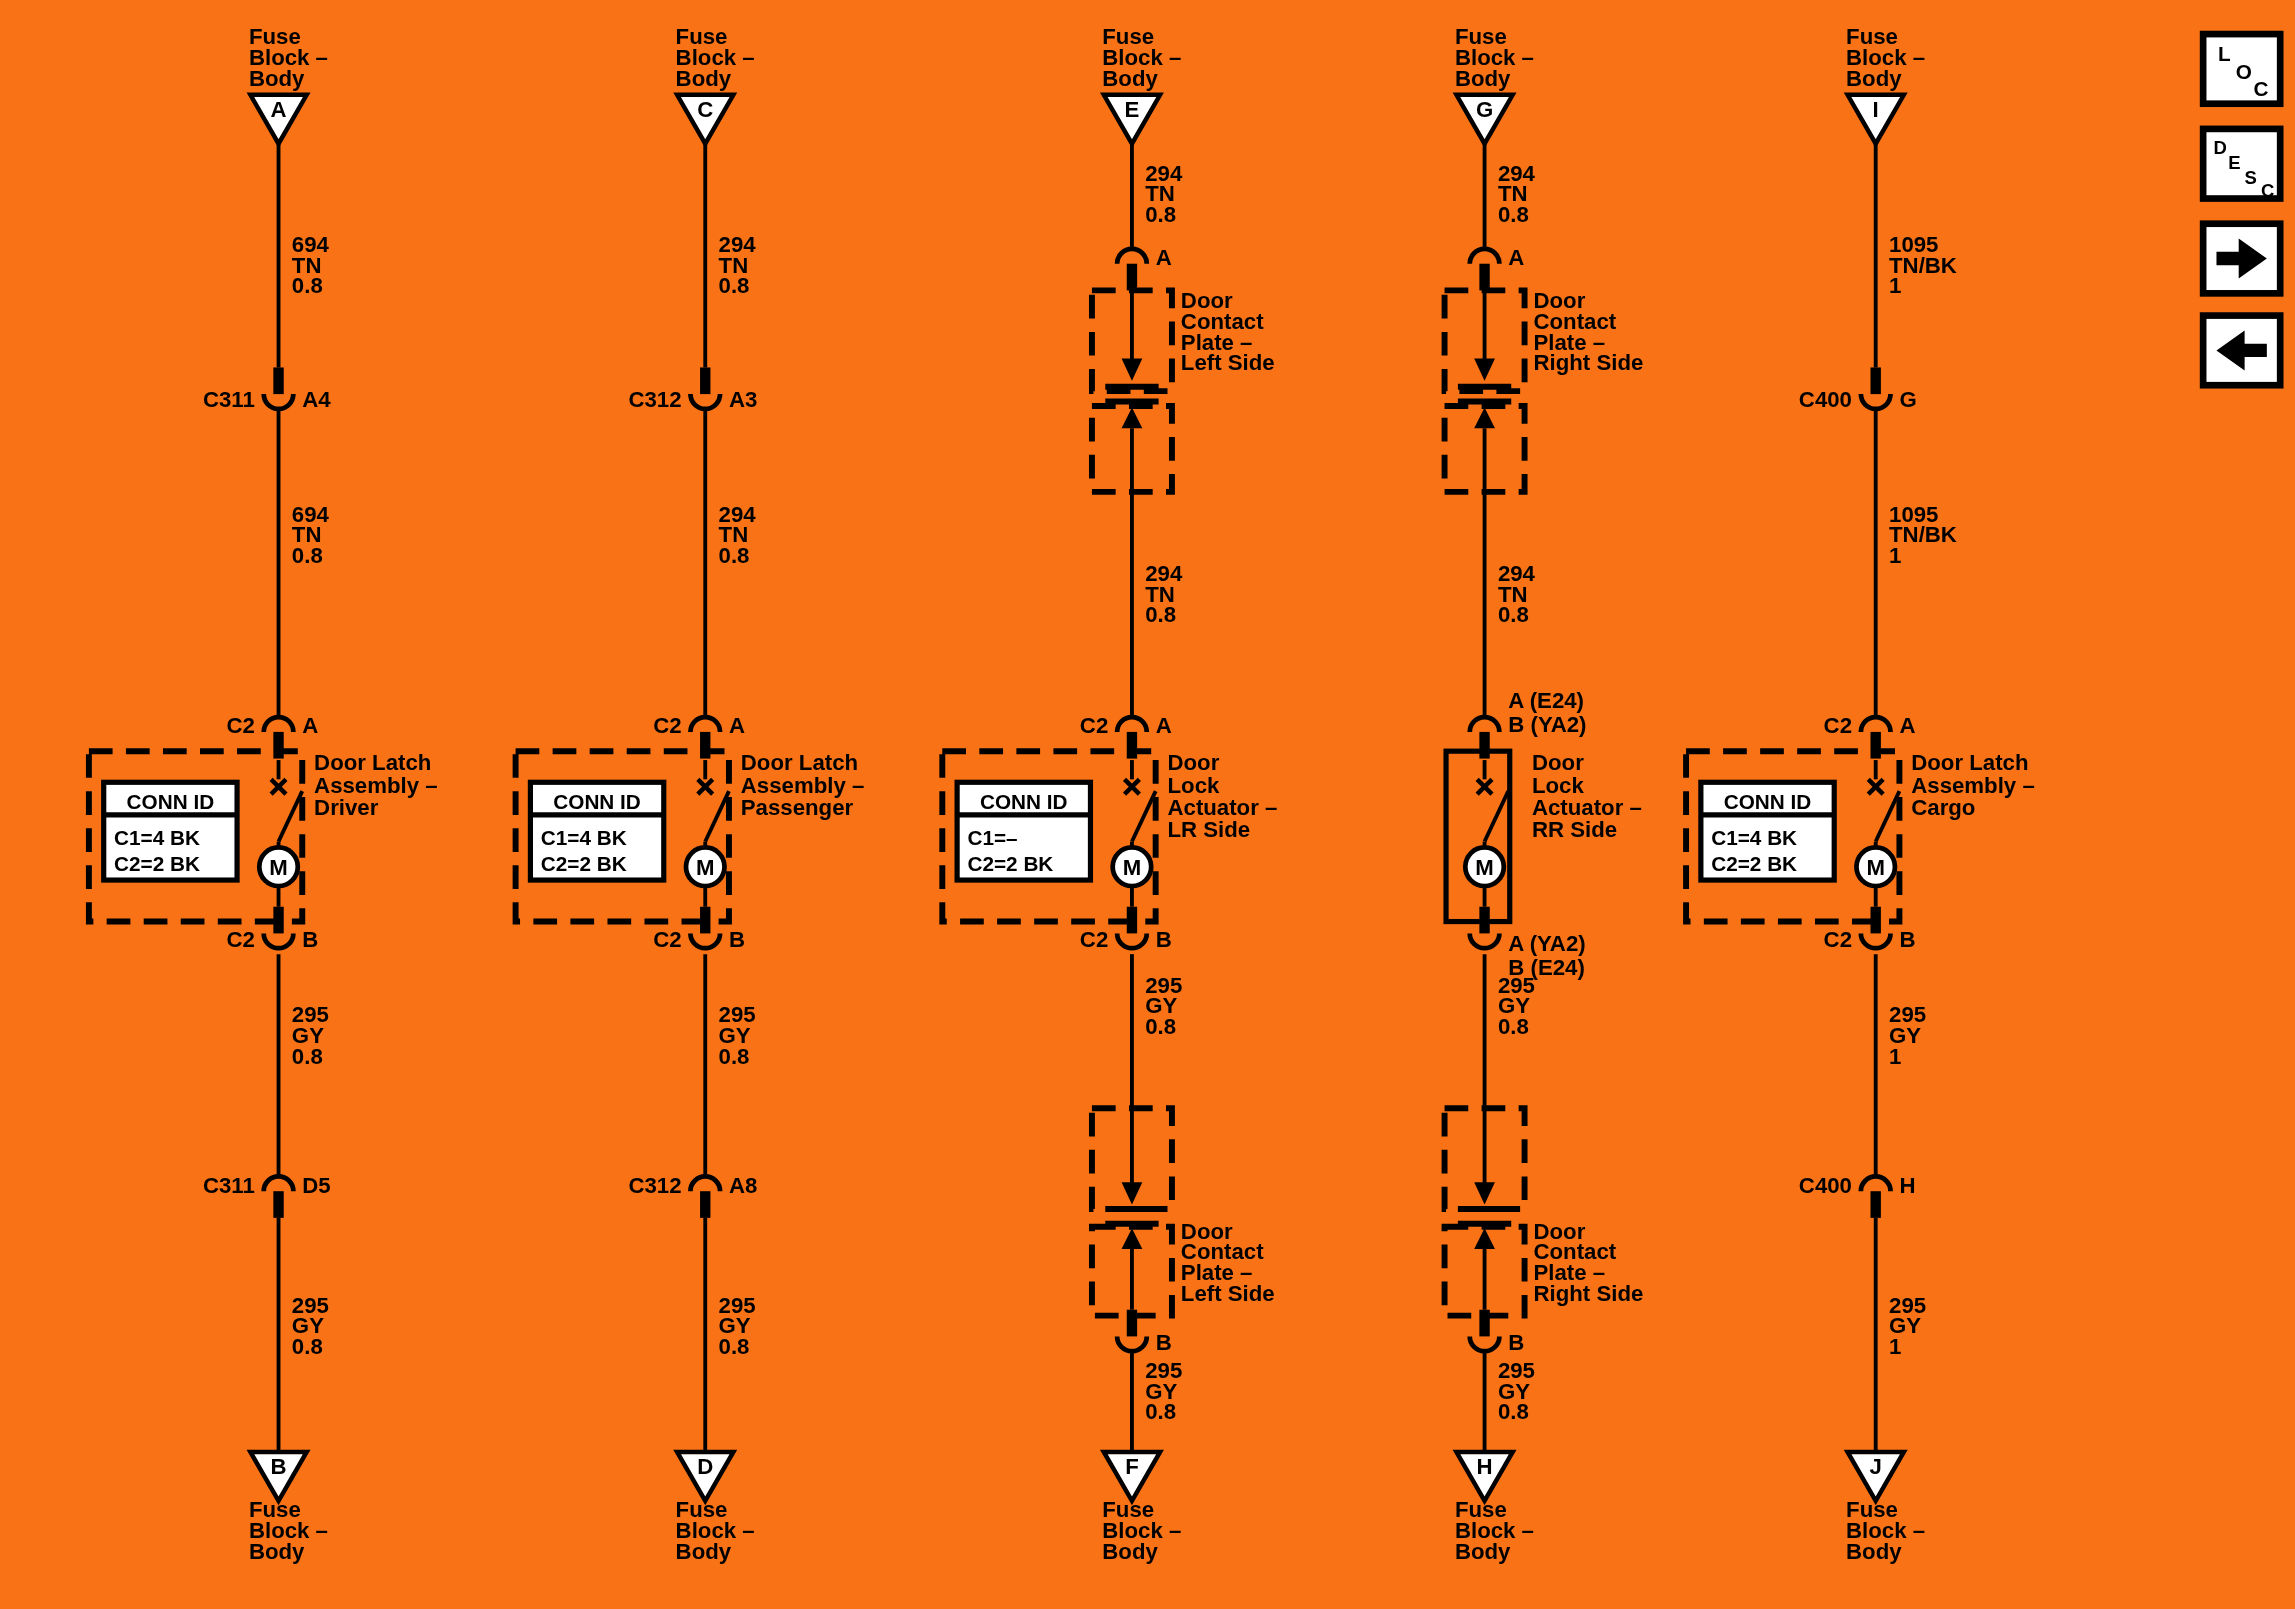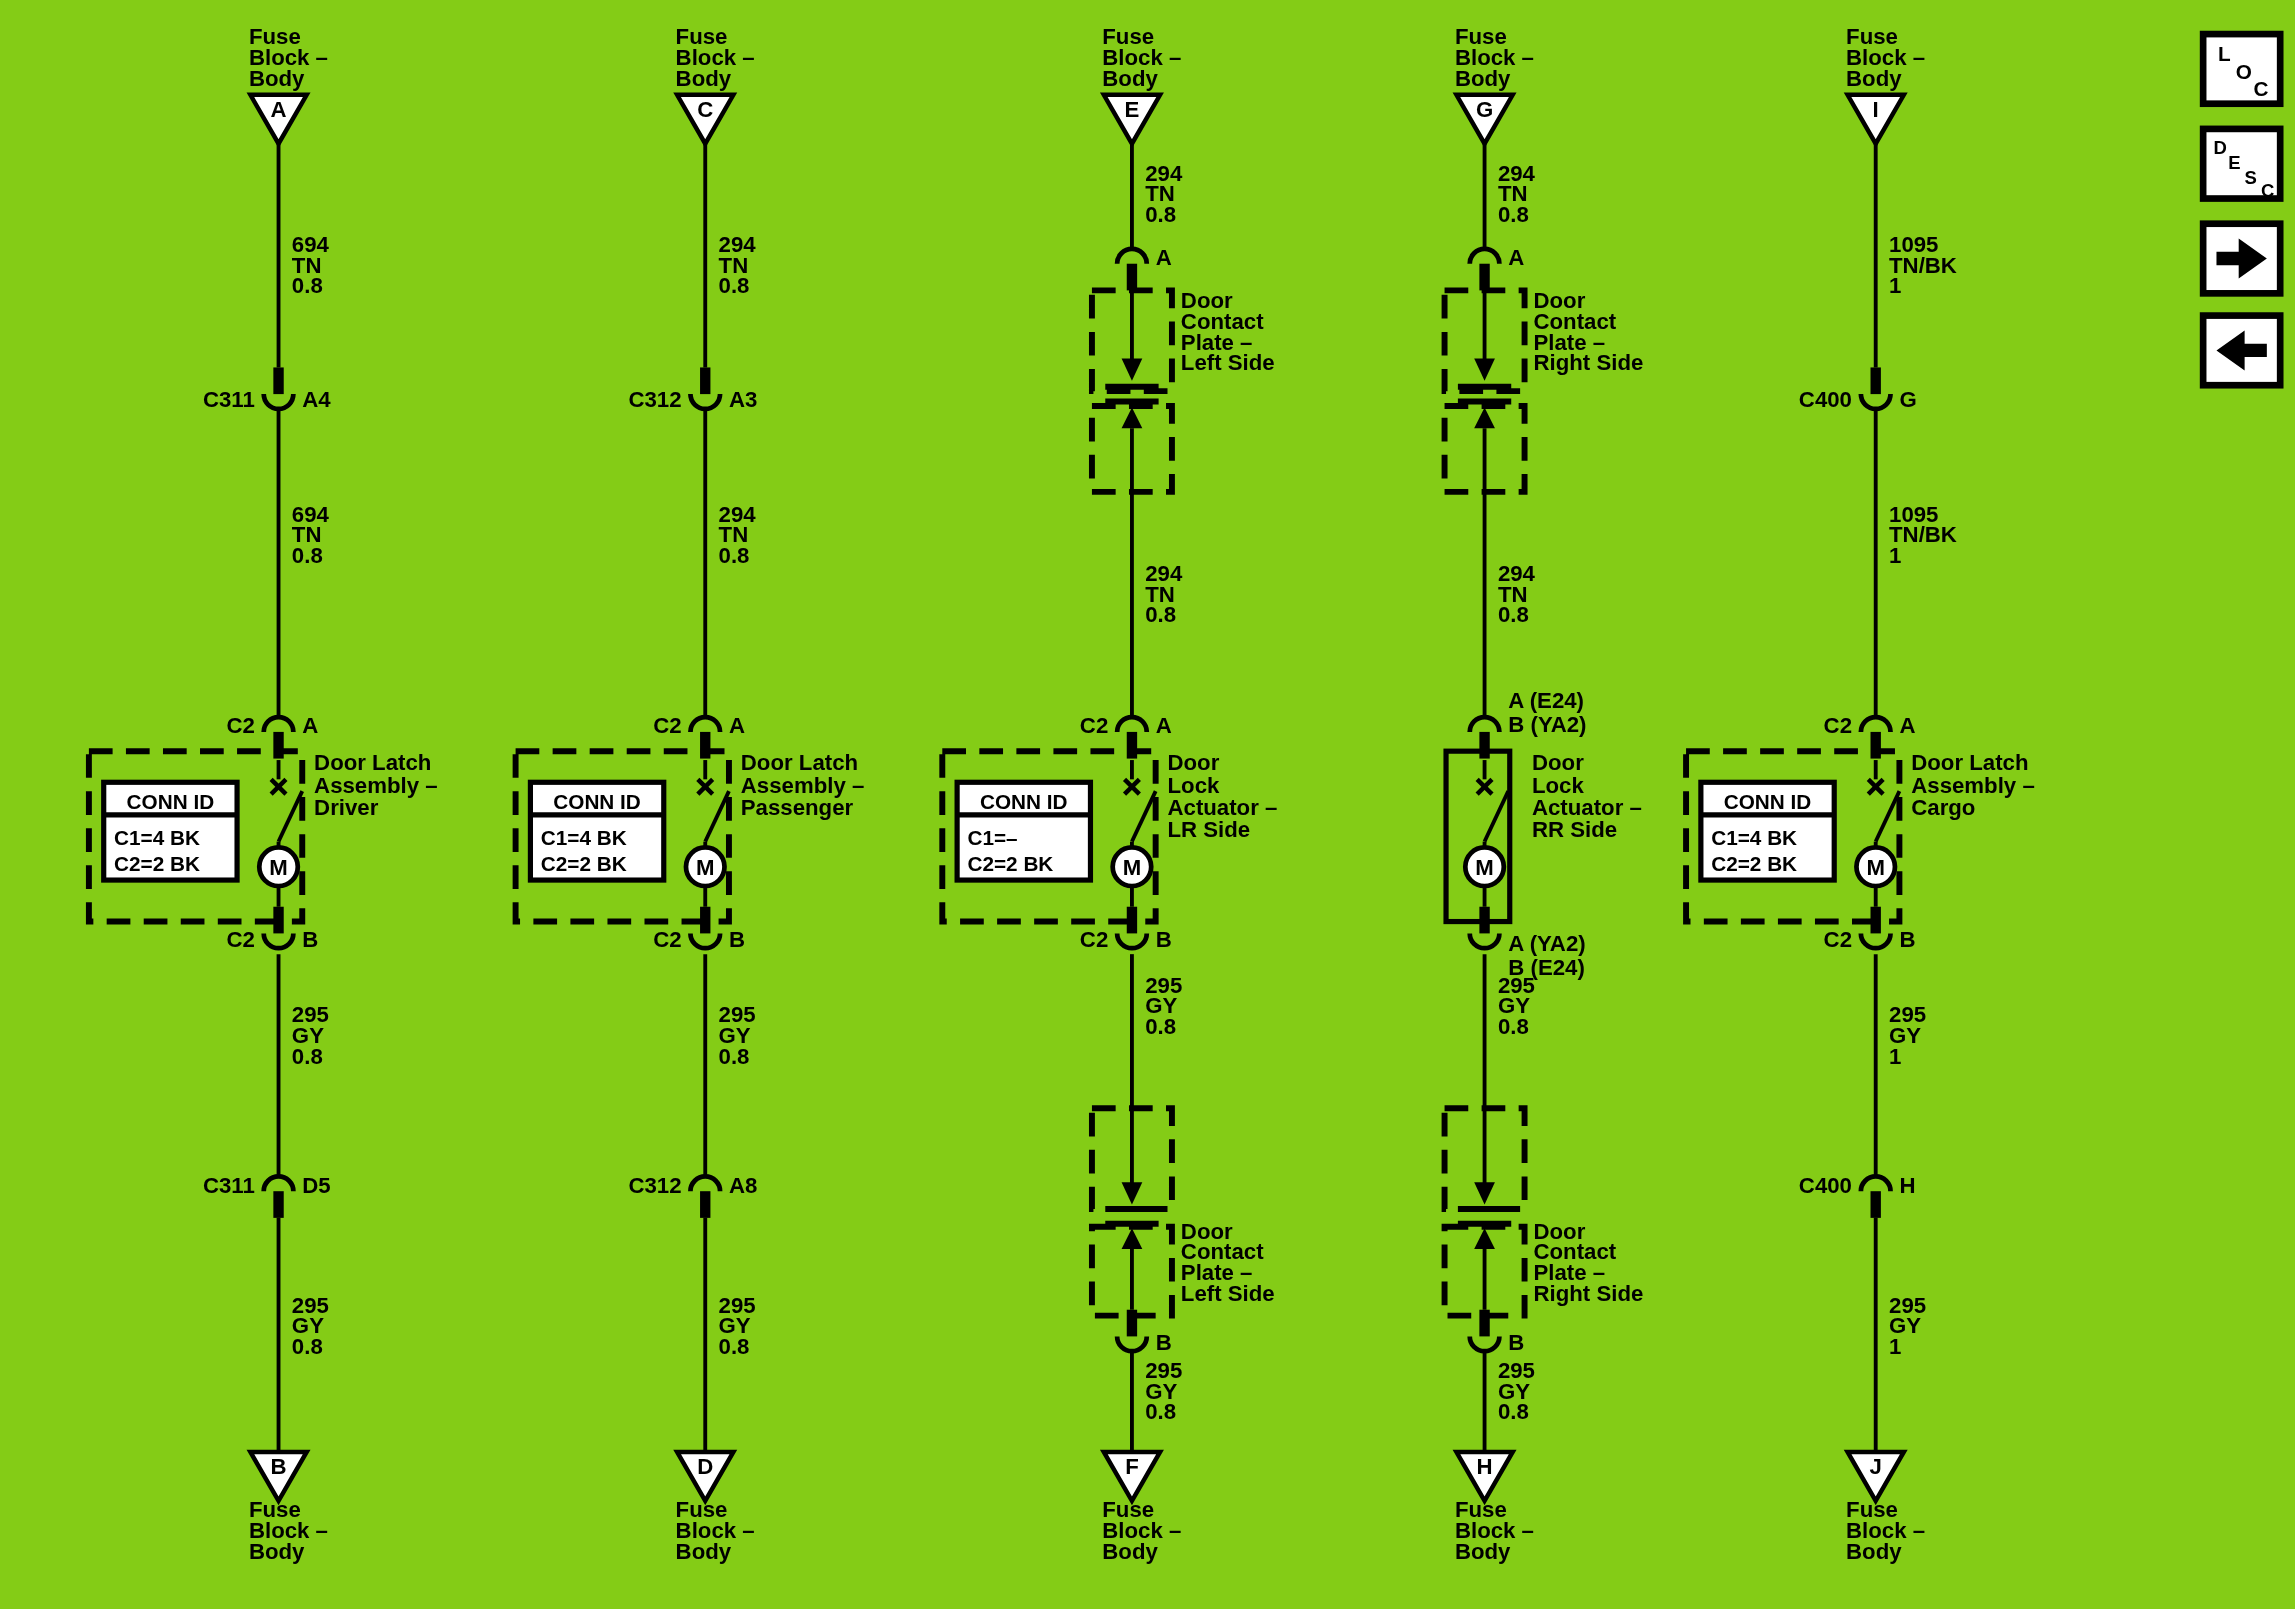--- a/index.html
+++ b/index.html
@@ -1,16 +1,16 @@
 <!DOCTYPE html>
 <html style="font-size:9.5px"><head>
 <meta charset="utf-8">
 <style>
   html,body{margin:0;padding:0;background:#ffffff;}
-  .page{width:100%;background:#84cc16;}
+  .page{width:100%;background:#f97316;}
   svg{display:block;width:100%;height:auto;font-family:"Liberation Sans",sans-serif;font-weight:700;}
   svg text{fill:#000;}
 </style>
 </head>
 <body>
 
 <div class="page">
   <svg id="diagram" viewBox="0 0 1549 1086" xmlns="http://www.w3.org/2000/svg">
       <g>
         <g>

